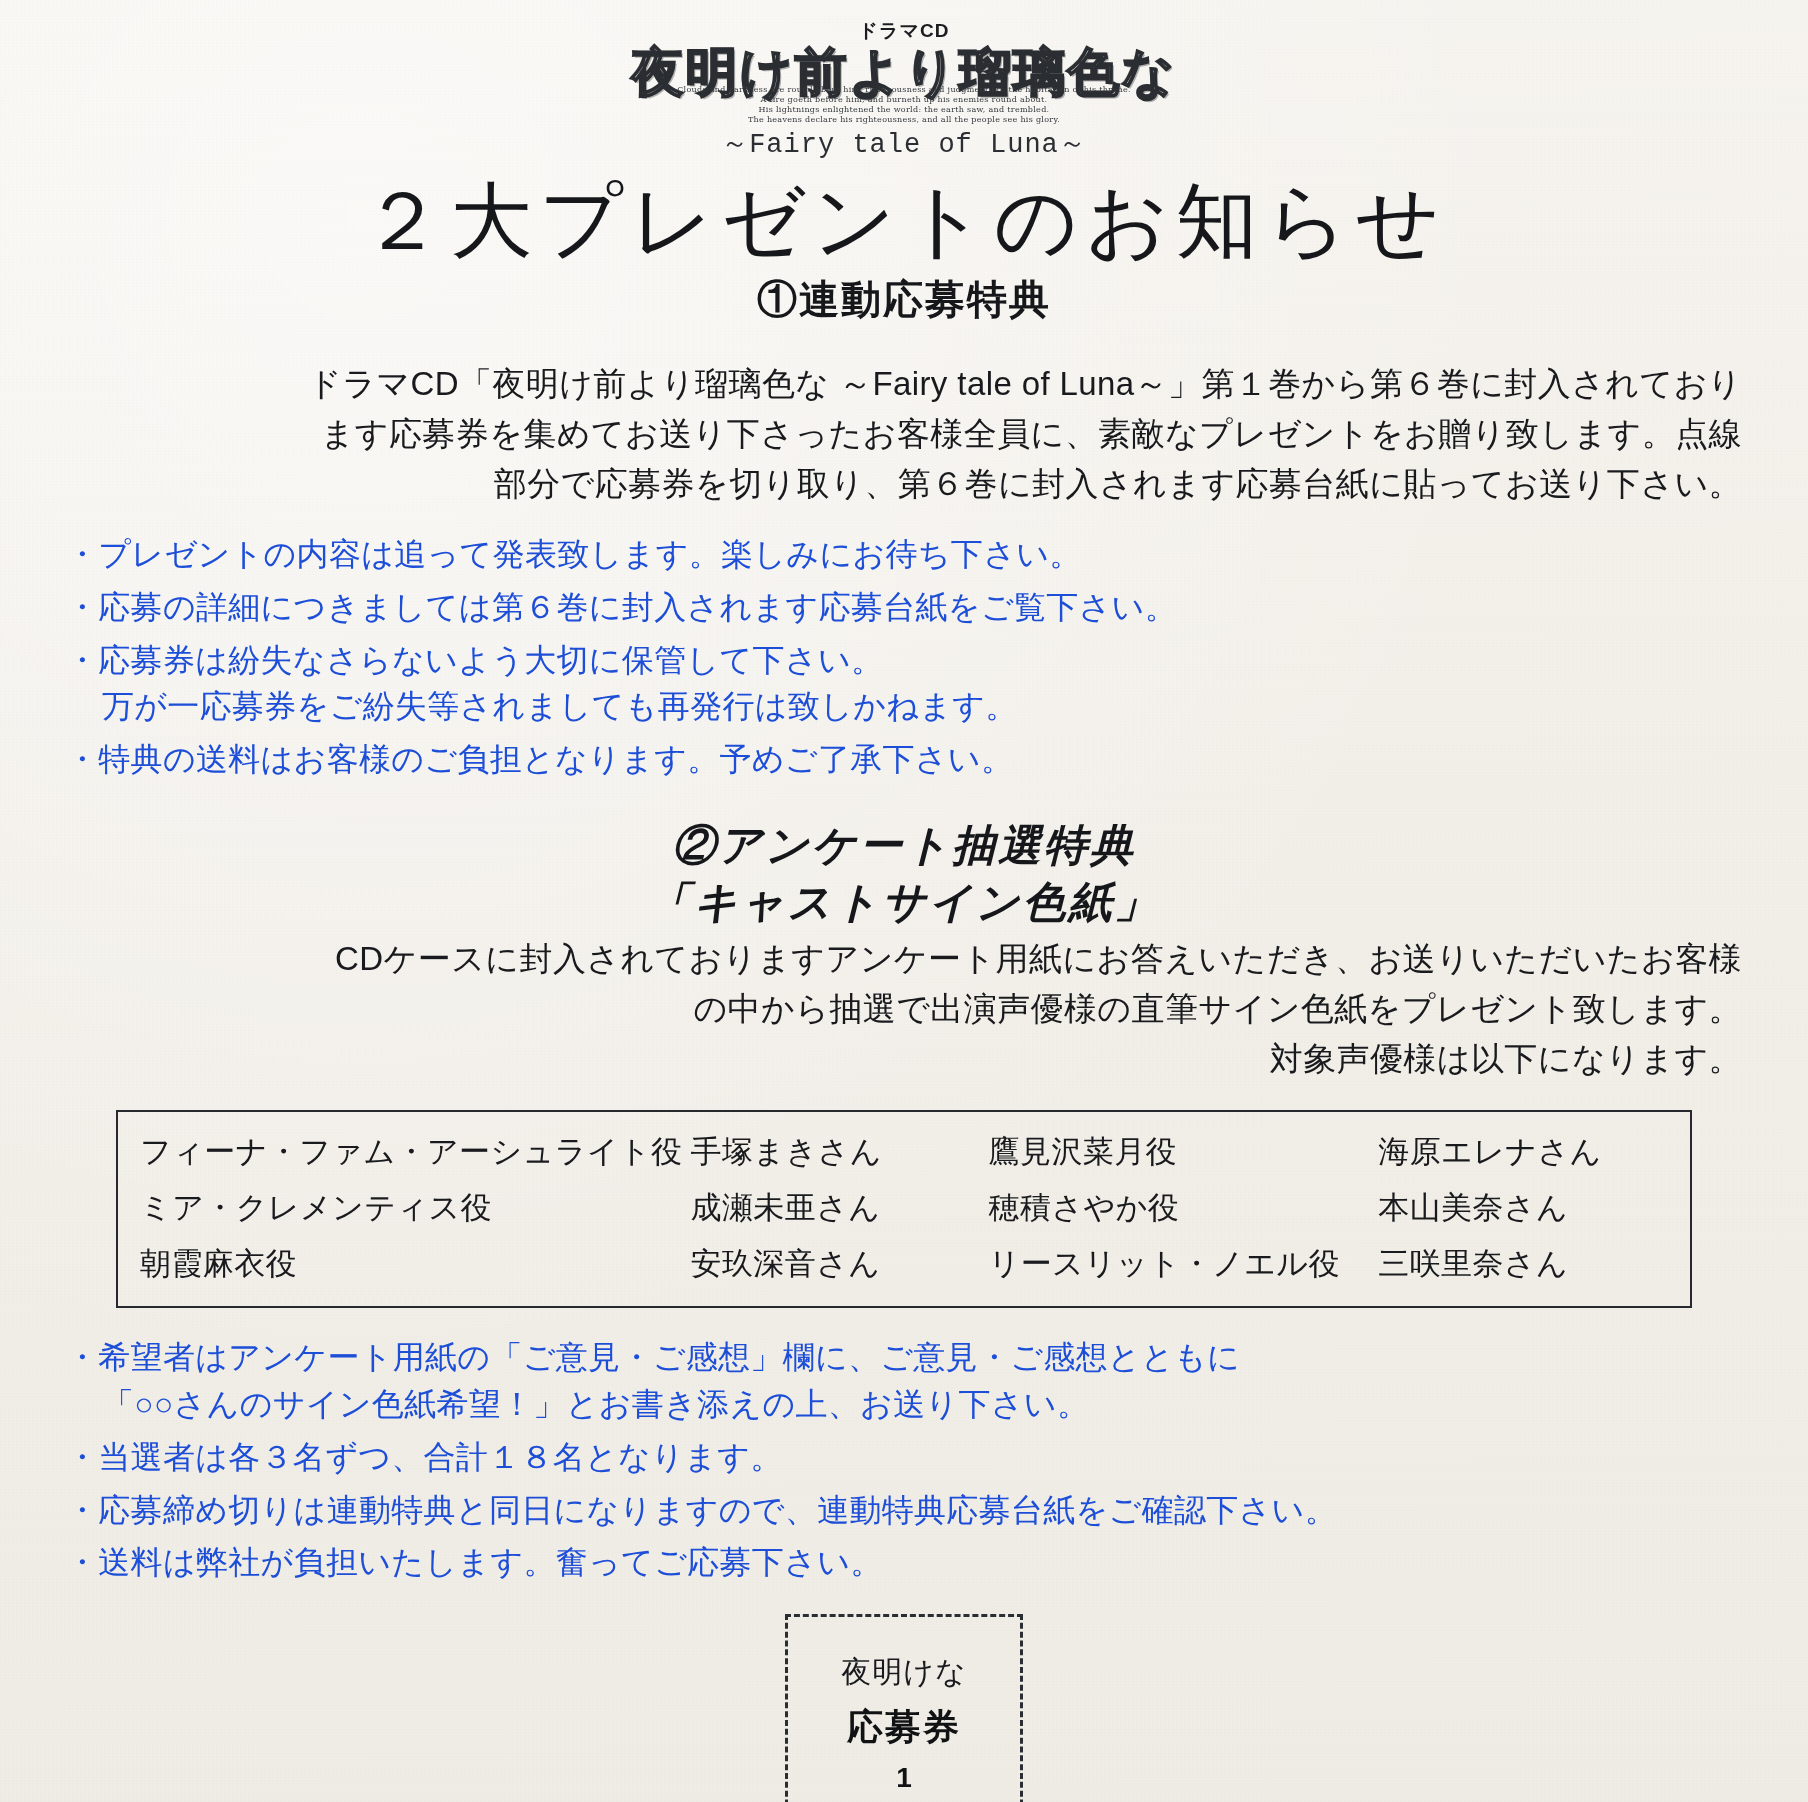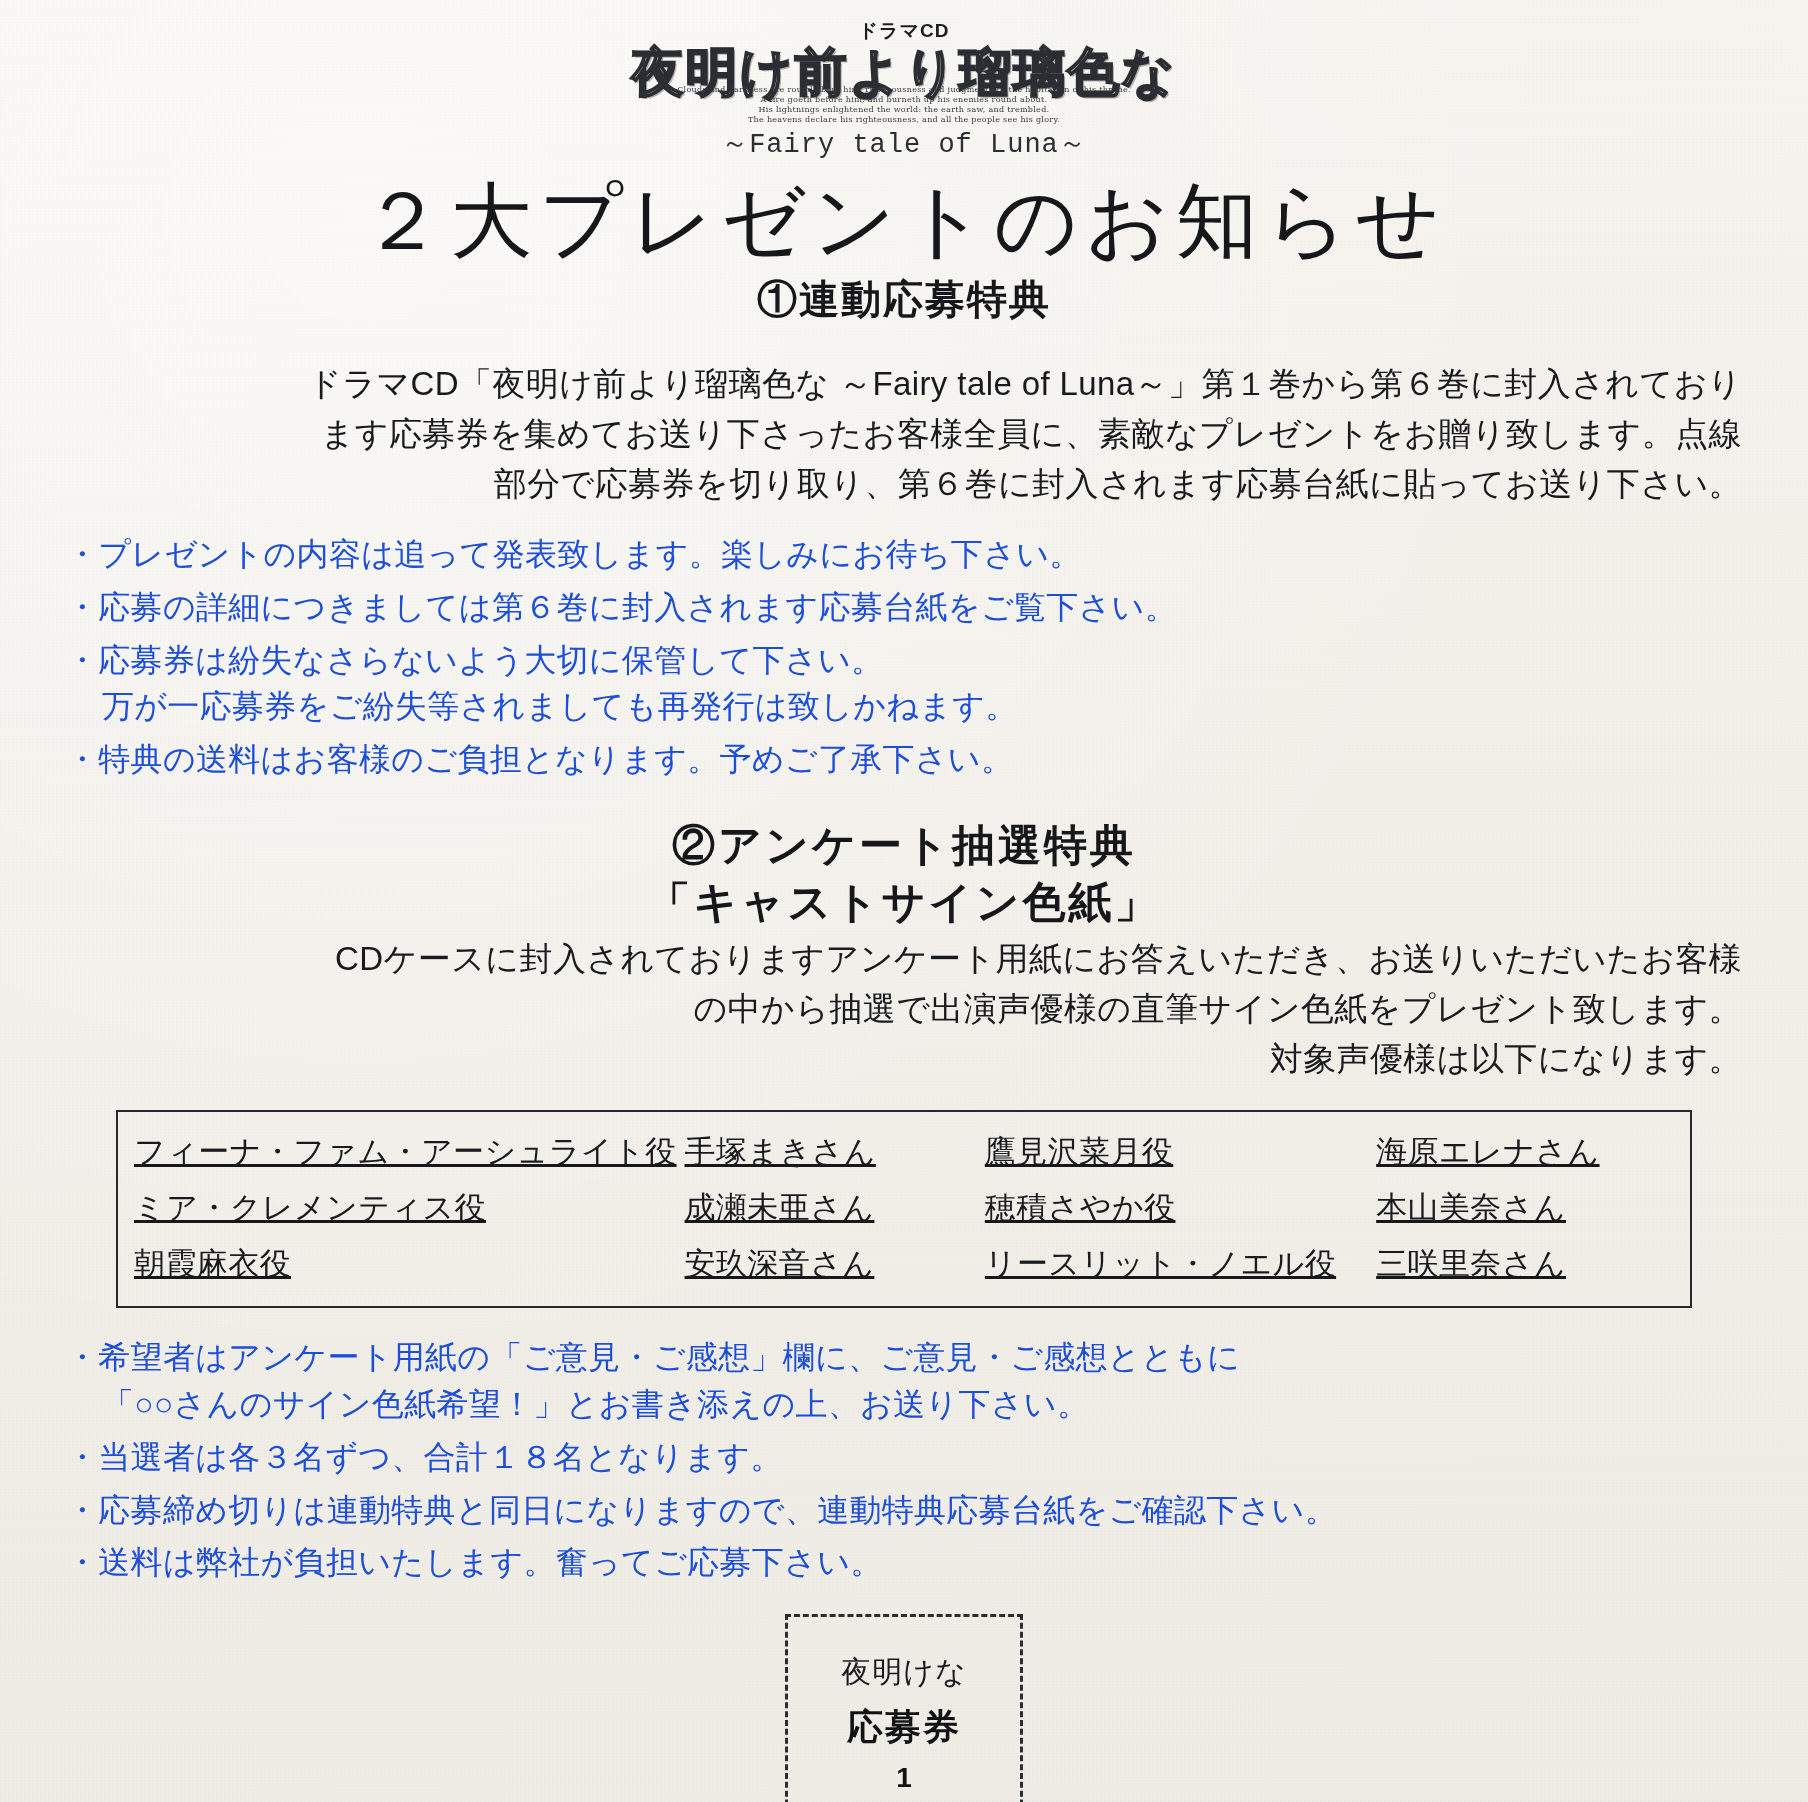--- a/index.html
+++ b/index.html
@@ -100,20 +100,21 @@
     margin: 4px 0 32px;
   }
   .section-title-2 {
     text-align: center;
     font-family: "DejaVu Serif", "Liberation Serif", serif;
     font-size: 43px;
     letter-spacing: 3px;
     color: #15171a;
     margin: 34px 0 2px;
     line-height: 1.34;
+    font-style: italic;
   }
   .section-title-2 .line2 { display: block; }
 
   
   .para {
     font-size: 33px;
     line-height: 1.52;
     letter-spacing: 0.4px;
     color: #181a1d;
     margin: 0 0 6px;
@@ -137,22 +138,21 @@
     display: block;
     padding-left: 36px;
   }
 
   .gap-top { margin-top: 26px; }
 
   
   .cast-wrap {
     margin: 26px 50px 0 50px;
     border: 2px solid #26292d;
-    padding: 12px 18px 14px 12px;
-    text-decoration: underline;
+    padding: 12px 18px 14px 18px;
   }
   table.cast {
     width: 100%;
     border-collapse: collapse;
     font-size: 31px;
     color: #181a1d;
   }
   table.cast td {
     padding: 7px 4px;
     white-space: nowrap;

